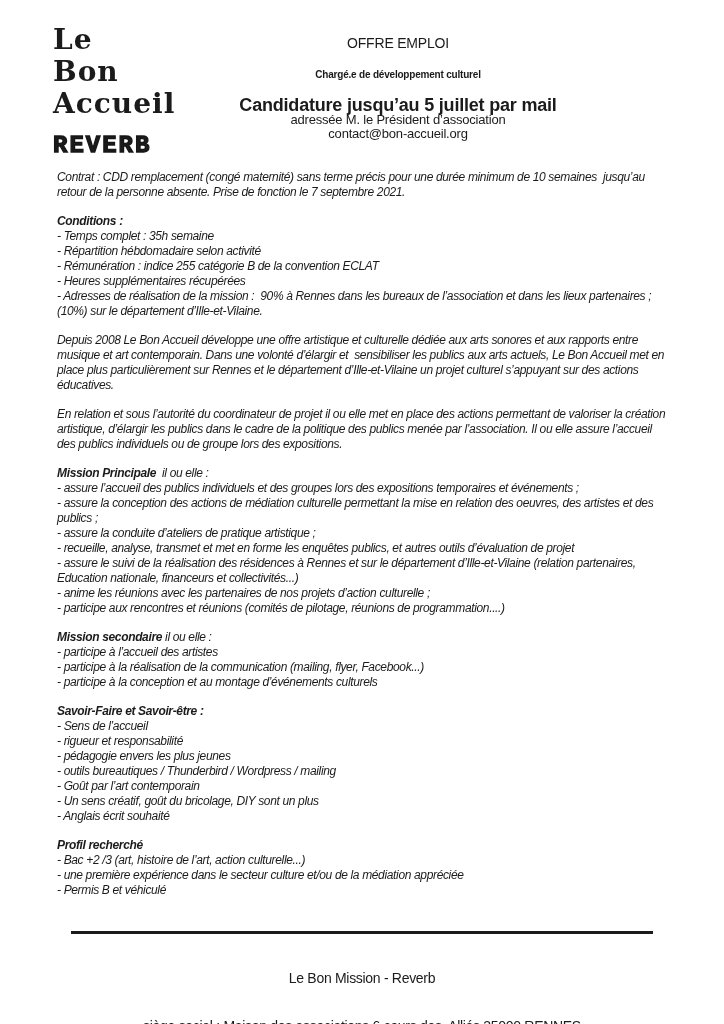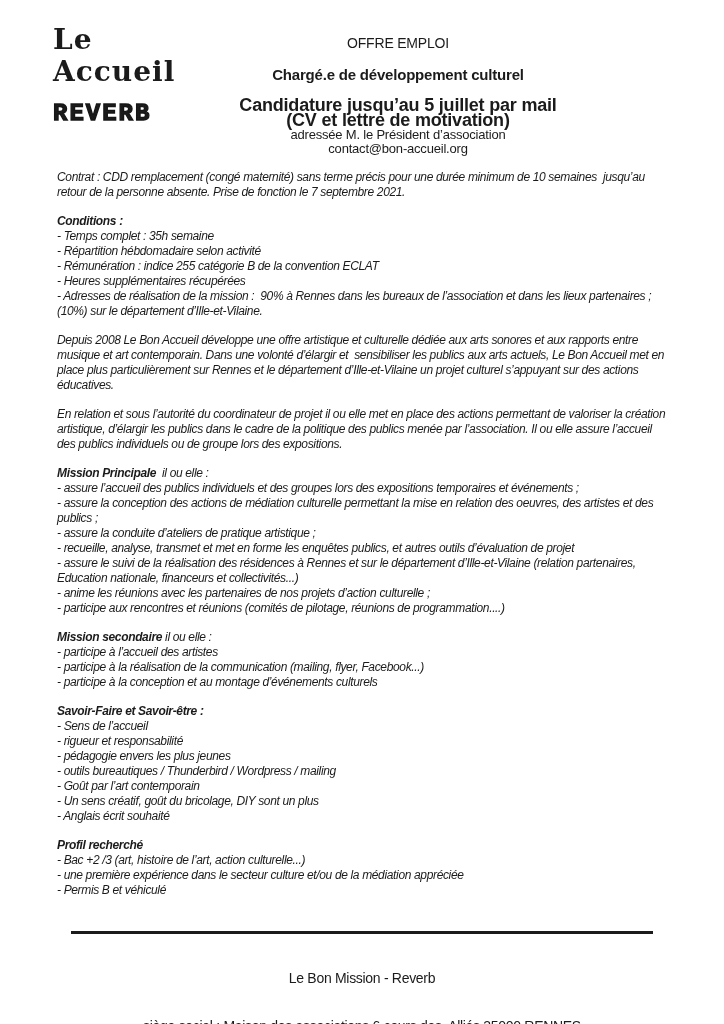--- a/index.html
+++ b/index.html
@@ -30,21 +30,21 @@
     letter-spacing: 2px;
     margin-top: 12px;
     -webkit-text-stroke: 1.3px #151515;
   }
   
   .header {
     position: absolute; left: 200px; top: 36px; width: 396px;
     text-align: center; letter-spacing: -0.2px;
   }
   .h-title  { font-weight: normal; font-size: 14px; line-height: 15px; margin-bottom: 13px; }
-  .h-sub    { font-weight: bold; font-size: 15px; line-height: 15px; margin-bottom: 16px; margin-top: 16px; }
+  .h-sub    { font-weight: bold; font-size: 10px; line-height: 15px; margin-bottom: 16px; margin-top: 16px; }
   .h-bold   { font-weight: bold; font-size: 18px; line-height: 15px; }
   .h-reg    { font-size: 13px; line-height: 14px; }
   
   .doc-body {
     position: absolute; left: 57px; top: 170px; width: 613px;
     font-size: 12px; line-height: 15px; letter-spacing: -0.35px;
     white-space: pre-wrap;
     font-style: italic;
   }
   .section { margin-bottom: 14px; }
@@ -61,29 +61,29 @@
     border-top: 3px solid #1b1b1b;
   }
 </style>
 </head>
 <body>
 
 <div class="page">
 
   <div class="logo">
     <div class="logo-line">Le</div>
+    <div class="logo-line">Bon</div>
     <div class="logo-line">Accueil</div>
     <div class="logo-reverb">REVERB</div>
   </div>
 
   <div class="header">
     <div class="h-title">OFFRE EMPLOI</div>
     <div class="h-sub">Chargé.e de développement culturel</div>
     <div class="h-bold">Candidature jusqu’au 5 juillet par mail</div>
-    <div class="h-bold">(CV et lettre de motivation)</div>
     <div class="h-reg">adressée M. le Président d’association</div>
     <div class="h-reg">contact@bon-accueil.org</div>
   </div>
 
   <div class="doc-body" id="doc-body"><div class="section"><div class="para">Contrat : CDD remplacement (congé maternité) sans terme précis pour une durée minimum de 10 semaines  jusqu’au retour de la personne absente. Prise de fonction le 7 septembre 2021.</div></div><div class="section"><div class="sec-heading"><span class="bold">Conditions :</span></div><div class="item">- Temps complet : 35h semaine</div><div class="item">- Répartition hébdomadaire selon activité</div><div class="item">- Rémunération : indice 255 catégorie B de la convention ECLAT</div><div class="item">- Heures supplémentaires récupérées</div><div class="item">- Adresses de réalisation de la mission :  90% à Rennes dans les bureaux de l’association et dans les lieux partenaires ; (10%) sur le département d’Ille-et-Vilaine.</div></div><div class="section"><div class="para">Depuis 2008 Le Bon Accueil développe une offre artistique et culturelle dédiée aux arts sonores et aux rapports entre musique et art contemporain. Dans une volonté d’élargir et  sensibiliser les publics aux arts actuels, Le Bon Accueil met en place plus particulièrement sur Rennes et le département d’Ille-et-Vilaine un projet culturel s’appuyant sur des actions éducatives.</div></div><div class="section"><div class="para">En relation et sous l’autorité du coordinateur de projet il ou elle met en place des actions permettant de valoriser la création artistique, d’élargir les publics dans le cadre de la politique des publics menée par l’association. Il ou elle assure l’accueil des publics individuels ou de groupe lors des expositions.</div></div><div class="section"><div class="sec-heading"><span class="bold">Mission Principale</span><span>  il ou elle :</span></div><div class="item">- assure l’accueil des publics individuels et des groupes lors des expositions temporaires et événements ;</div><div class="item">- assure la conception des actions de médiation culturelle permettant la mise en relation des oeuvres, des artistes et des publics ;</div><div class="item">- assure la conduite d’ateliers de pratique artistique ;</div><div class="item">- recueille, analyse, transmet et met en forme les enquêtes publics, et autres outils d’évaluation de projet</div><div class="item">- assure le suivi de la réalisation des résidences à Rennes et sur le département d’Ille-et-Vilaine (relation partenaires, Education nationale, financeurs et collectivités...)</div><div class="item">- anime les réunions avec les partenaires de nos projets d’action culturelle ;</div><div class="item">- participe aux rencontres et réunions (comités de pilotage, réunions de programmation....)</div></div><div class="section"><div class="sec-heading"><span class="bold">Mission secondaire</span><span> il ou elle :</span></div><div class="item">- participe à l’accueil des artistes</div><div class="item">- participe à la réalisation de la communication (mailing, flyer, Facebook...)</div><div class="item">- participe à la conception et au montage d’événements culturels</div></div><div class="section"><div class="sec-heading"><span class="bold">Savoir-Faire et Savoir-être :</span></div><div class="item">- Sens de l’accueil</div><div class="item">- rigueur et responsabilité</div><div class="item">- pédagogie envers les plus jeunes</div><div class="item">- outils bureautiques / Thunderbird / Wordpress / mailing</div><div class="item">- Goût par l’art contemporain</div><div class="item">- Un sens créatif, goût du bricolage, DIY sont un plus</div><div class="item">- Anglais écrit souhaité</div></div><div class="section"><div class="sec-heading"><span class="bold">Profil recherché</span></div><div class="item">- Bac +2 /3 (art, histoire de l’art, action culturelle...)</div><div class="item">- une première expérience dans le secteur culture et/ou de la médiation appréciée</div><div class="item">- Permis B et véhiculé</div></div></div>
 
   <div class="footer">
     <div class="footer-rule"></div>
     <div>Le Bon Mission - Reverb</div>
     <div>siège social : Maison des associations 6 cours des  Alliés 35000 RENNES</div>

